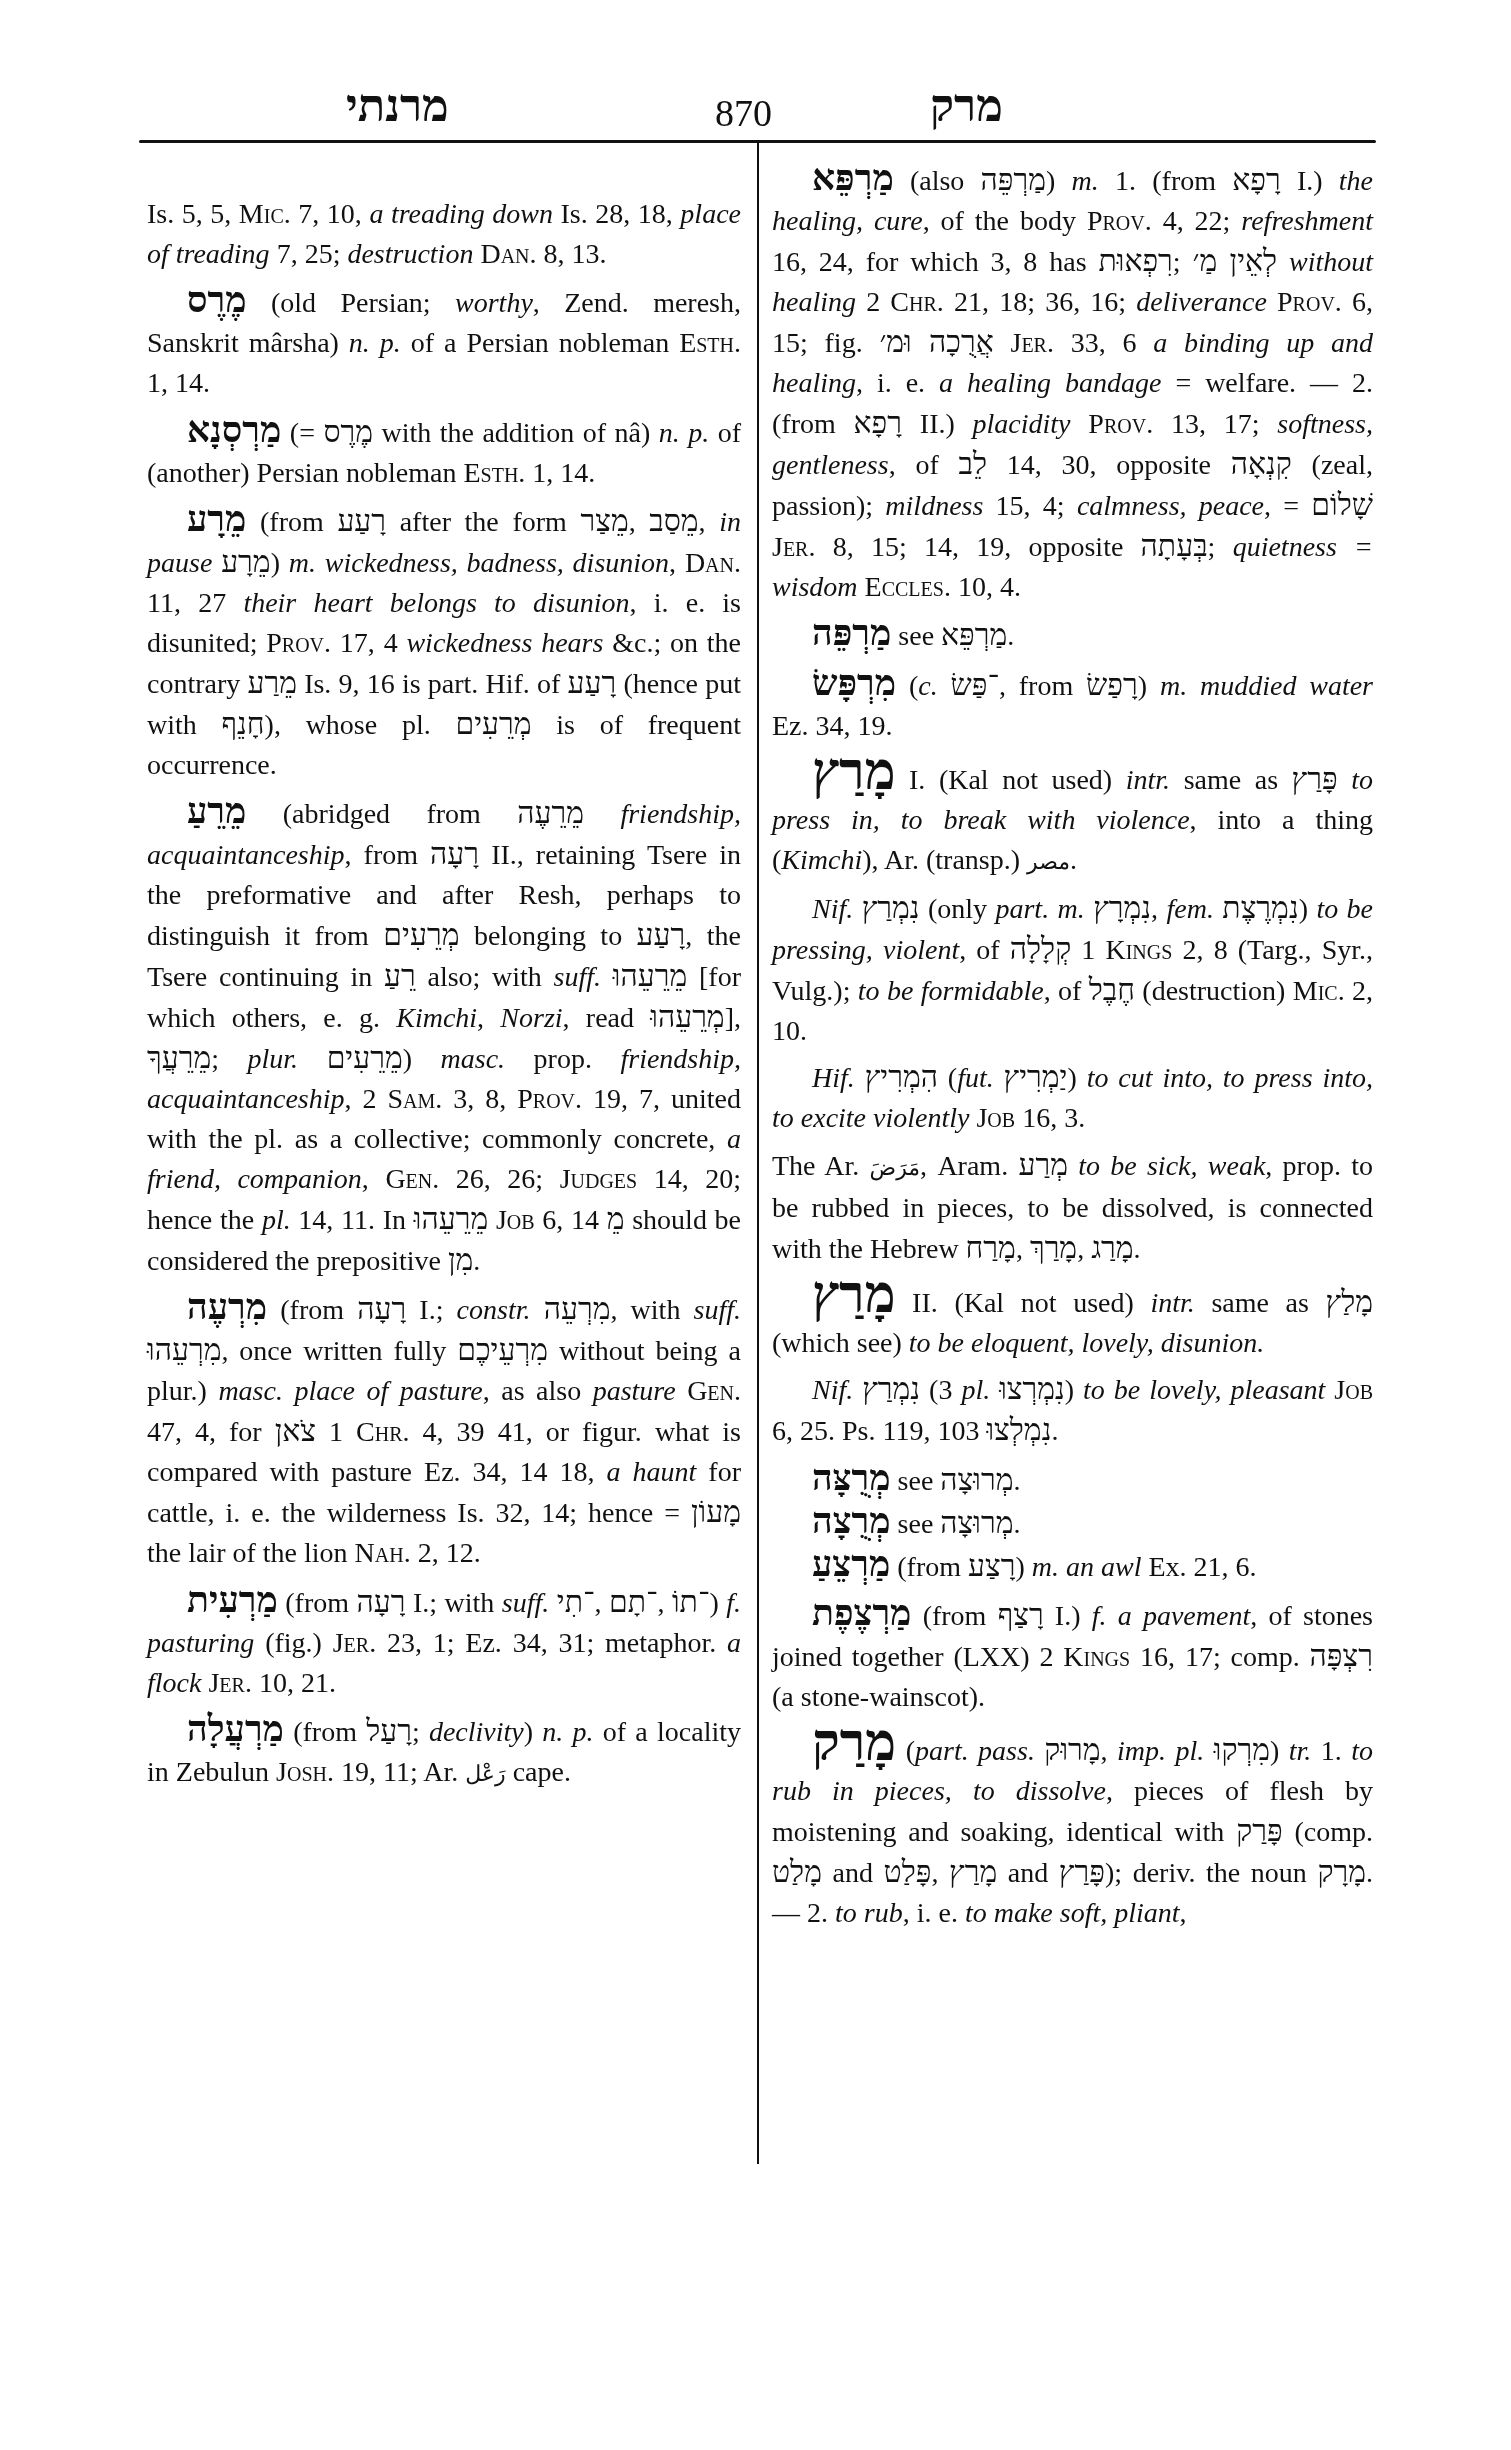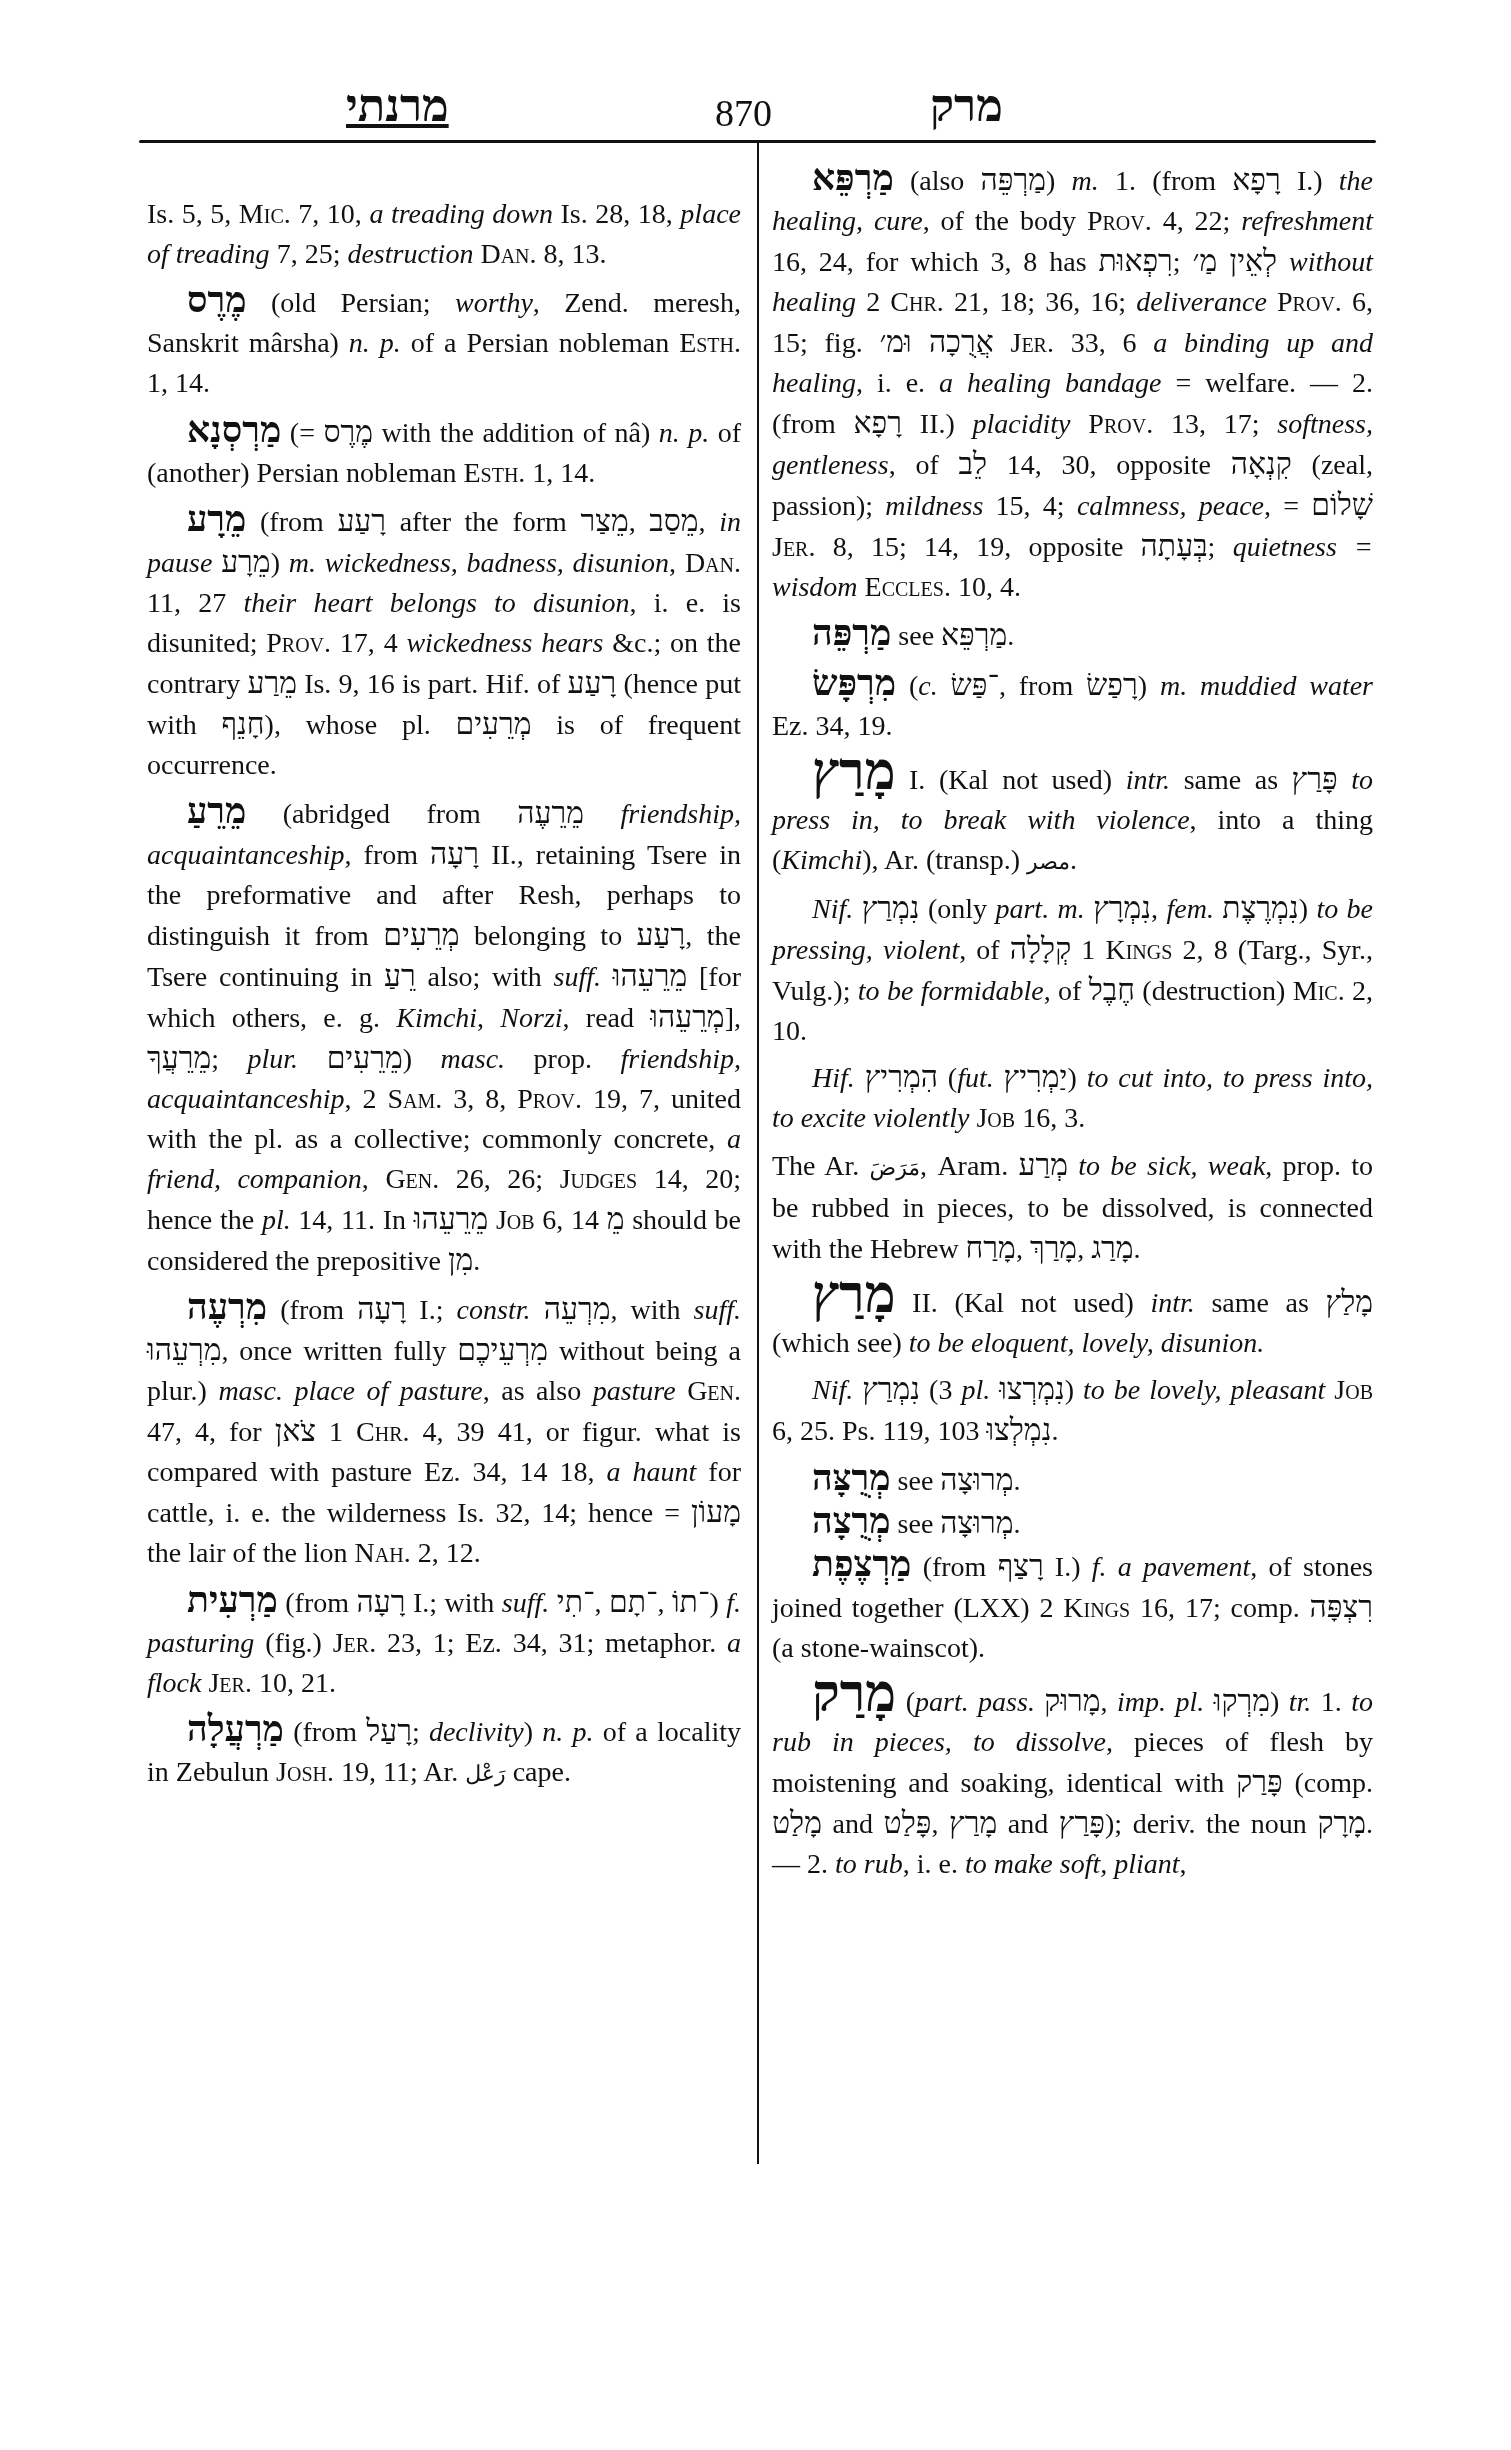--- a/index.html
+++ b/index.html
@@ -1,20 +1,20 @@
 <!DOCTYPE html>
 <html style="font-size:14.4px"><head>
 <meta charset="utf-8">
 <style>
   html, body { margin: 0; padding: 0; background: #ffffff; }
   body { width: 1512px; height: 2450px; position: relative; overflow: hidden;
          font-family: "Liberation Serif", "DejaVu Serif", serif; color: #111; }
   .page-header { position: absolute; left: 139px; top: 70px; width: 1237px; height: 74px; }
   .hdr-left, .hdr-num, .hdr-right { position: absolute; top: 9px; font-size: 45px; line-height: 54px; }
-  .hdr-left { left: 207px; font-weight: bold; direction: rtl; text-decoration: underline; }
+  .hdr-left { left: 207px; font-weight: bold; direction: rtl; }
   .hdr-num  { left: 576px; font-size: 38px; top: 16px; }
   .hdr-right { left: 791px; font-weight: bold; direction: rtl; }
   .header-rule { position: absolute; left: 139px; top: 140px; width: 1237px; height: 2.7px; background: #111; border-radius: 1.8px; }
   .col-divider { position: absolute; left: 757px; top: 142px; width: 1.8px; height: 2022px; background: #111; }
   .column { position: absolute; top: 158px; width: 594px; font-size: 28px; line-height: 40px; text-align: justify; }
   .col-left { left: 147px; margin-top: 36px; }
   .col-right { left: 772px; width: 601px; }
   .entry { margin: 0 0 6.3px 0; }
   .entry.cont { text-indent: 0; }
   .entry.ind { text-indent: 40px; }
@@ -53,16 +53,17 @@
     <p class="entry ind"><span class="hw">מַרְפֵּה</span><span class="seg"> see </span><span class="he">מַרְפֵּא</span><span class="seg">.</span></p>
     <p class="entry ind"><span class="hw">מִרְפָּשׂ</span><span class="seg"> (</span><span class="seg it">c.</span><span class="seg"> </span><span class="he">־פַּשׂ</span><span class="seg">, from </span><span class="he">רָפַשׂ</span><span class="seg">) </span><span class="seg it">m. muddied water</span><span class="seg"> Ez. 34, 19.</span></p>
     <p class="entry ind"><span class="hw big">מָרַץ</span><span class="seg"> I. (Kal not used) </span><span class="seg it">intr.</span><span class="seg"> same as </span><span class="he">פָּרַץ</span><span class="seg"> </span><span class="seg it">to press in, to break with violence</span><span class="seg">, into a thing (</span><span class="seg it">Kimchi</span><span class="seg">), Ar. (transp.) </span><span class="ar">مصر</span><span class="seg">.</span></p>
     <p class="entry ind"><span class="seg it">Nif.</span><span class="seg"> </span><span class="he">נִמְרַץ</span><span class="seg"> (only </span><span class="seg it">part. m.</span><span class="seg"> </span><span class="he">נִמְרָץ</span><span class="seg">, </span><span class="seg it">fem.</span><span class="seg"> </span><span class="he">נִמְרֶצֶת</span><span class="seg">) </span><span class="seg it">to be pressing, violent</span><span class="seg">, of </span><span class="he">קְלָלָה</span><span class="seg"> 1 </span><span class="seg sc">Kings</span><span class="seg"> 2, 8 (Targ., Syr., Vulg.); </span><span class="seg it">to be formidable</span><span class="seg">, of </span><span class="he">חֶבֶל</span><span class="seg"> (destruction) </span><span class="seg sc">Mic.</span><span class="seg"> 2, 10.</span></p>
     <p class="entry ind"><span class="seg it">Hif.</span><span class="seg"> </span><span class="he">הִמְרִיץ</span><span class="seg"> (</span><span class="seg it">fut.</span><span class="seg"> </span><span class="he">יַמְרִיץ</span><span class="seg">) </span><span class="seg it">to cut into, to press into, to excite violently</span><span class="seg"> </span><span class="seg sc">Job</span><span class="seg"> 16, 3.</span></p>
     <p class="entry cont"><span class="seg">The Ar. </span><span class="ar">مَرَضَ</span><span class="seg">, Aram. </span><span class="he">מְרַע</span><span class="seg"> </span><span class="seg it">to be sick, weak</span><span class="seg">, prop. to be rubbed in pieces, to be dissolved, is connected with the Hebrew </span><span class="he">מָרַח</span><span class="seg">, </span><span class="he">מָרַךְ</span><span class="seg">, </span><span class="he">מָרַג</span><span class="seg">.</span></p>
     <p class="entry ind"><span class="hw big">מָרַץ</span><span class="seg"> II. (Kal not used) </span><span class="seg it">intr.</span><span class="seg"> same as </span><span class="he">מָלַץ</span><span class="seg"> (which see) </span><span class="seg it">to be eloquent, lovely, disunion.</span></p>
     <p class="entry ind"><span class="seg it">Nif.</span><span class="seg"> </span><span class="he">נִמְרַץ</span><span class="seg"> (3 </span><span class="seg it">pl.</span><span class="seg"> </span><span class="he">נִמְרְצוּ</span><span class="seg">) </span><span class="seg it">to be lovely, pleasant</span><span class="seg"> </span><span class="seg sc">Job</span><span class="seg"> 6, 25.  Ps. 119, 103 </span><span class="he">נִמְלְצוּ</span><span class="seg">.</span></p>
     <p class="entry ind tight"><span class="hw">מְרֻצָּה</span><span class="seg"> see </span><span class="he">מְרוּצָה</span><span class="seg">.</span></p>
     <p class="entry ind tight"><span class="hw">מְרֻצָה</span><span class="seg"> see </span><span class="he">מְרוּצָה</span><span class="seg">.</span></p>
+    <p class="entry ind"><span class="hw">מַרְצֵעַ</span><span class="seg"> (from </span><span class="he">רָצַע</span><span class="seg">) </span><span class="seg it">m. an awl</span><span class="seg"> Ex. 21, 6.</span></p>
     <p class="entry ind"><span class="hw">מַרְצֶפֶת</span><span class="seg"> (from </span><span class="he">רָצַף</span><span class="seg"> I.) </span><span class="seg it">f. a pavement</span><span class="seg">, of stones joined together (LXX) 2 </span><span class="seg sc">Kings</span><span class="seg"> 16, 17; comp. </span><span class="he">רִצְפָּה</span><span class="seg"> (a stone-wainscot).</span></p>
     <p class="entry ind"><span class="hw big">מָרַק</span><span class="seg"> (</span><span class="seg it">part. pass.</span><span class="seg"> </span><span class="he">מָרוּק</span><span class="seg">, </span><span class="seg it">imp. pl.</span><span class="seg"> </span><span class="he">מִרְקוּ</span><span class="seg">) </span><span class="seg it">tr.</span><span class="seg"> 1. </span><span class="seg it">to rub in pieces, to dissolve</span><span class="seg">, pieces of flesh by moistening and soaking, identical with </span><span class="he">פָּרַק</span><span class="seg"> (comp. </span><span class="he">מָלַט</span><span class="seg"> and </span><span class="he">פָּלַט</span><span class="seg">, </span><span class="he">מָרַץ</span><span class="seg"> and </span><span class="he">פָּרַץ</span><span class="seg">); deriv. the noun </span><span class="he">מָרָק</span><span class="seg">. — 2. </span><span class="seg it">to rub</span><span class="seg">,    i. e. </span><span class="seg it">to make soft, pliant</span><span class="seg">,</span></p>
   </div>
 
 
 </body></html>

